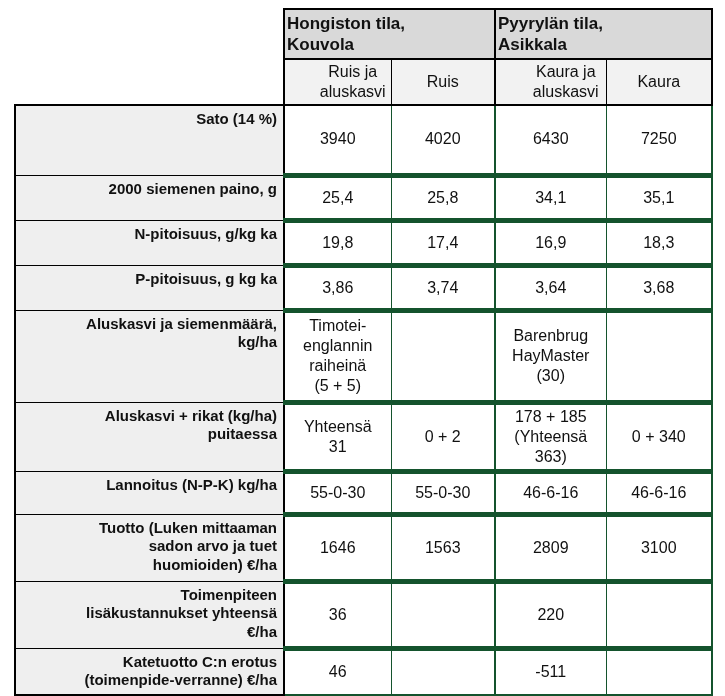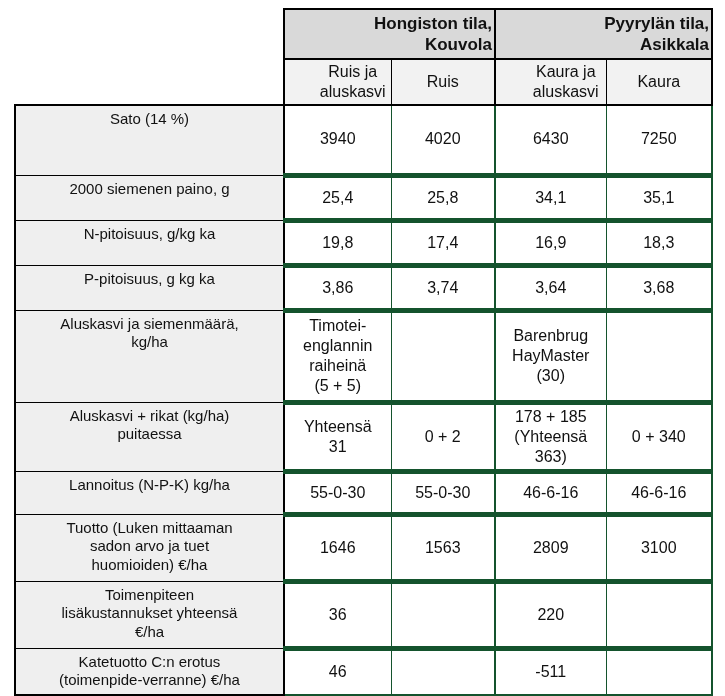--- a/index.html
+++ b/index.html
@@ -32,21 +32,21 @@
   }
   
   td.corner { border: none; background: #ffffff; }
 
   
   th.group-h {
     border: 2px solid #000;
     background: #d9d9d9;
     font-weight: bold;
     font-size: 17px;
-    text-align: right;
+    text-align: left;
     vertical-align: middle;
     padding: 2px;
   }
   
   th.sub-h {
     border: 2px solid #000;
     background: #f2f2f2;
     font-weight: normal;
     font-size: 16px;
     text-align: center;
@@ -55,23 +55,23 @@
   }
   th.sub-h.c1, th.sub-h.c3 { border-right-width: 1px; padding-left: 32px; }
   th.sub-h.c2, th.sub-h.c4 { border-left-width: 1px; }
 
   
   th.lbl {
     border: 1px solid #000;
     border-left-width: 2px;
     border-right-width: 2px;
     background: #efefef;
-    font-weight: normal;
+    font-weight: bold;
     font-size: 15px;
-    text-align: center;
+    text-align: right;
     vertical-align: top;
     padding: 4px 6px 2px 6px;
   }
   
   td.val {
     border: 5px solid #14532d;
     background: #ffffff;
     font-size: 16px;
     text-align: center;
     vertical-align: middle;

